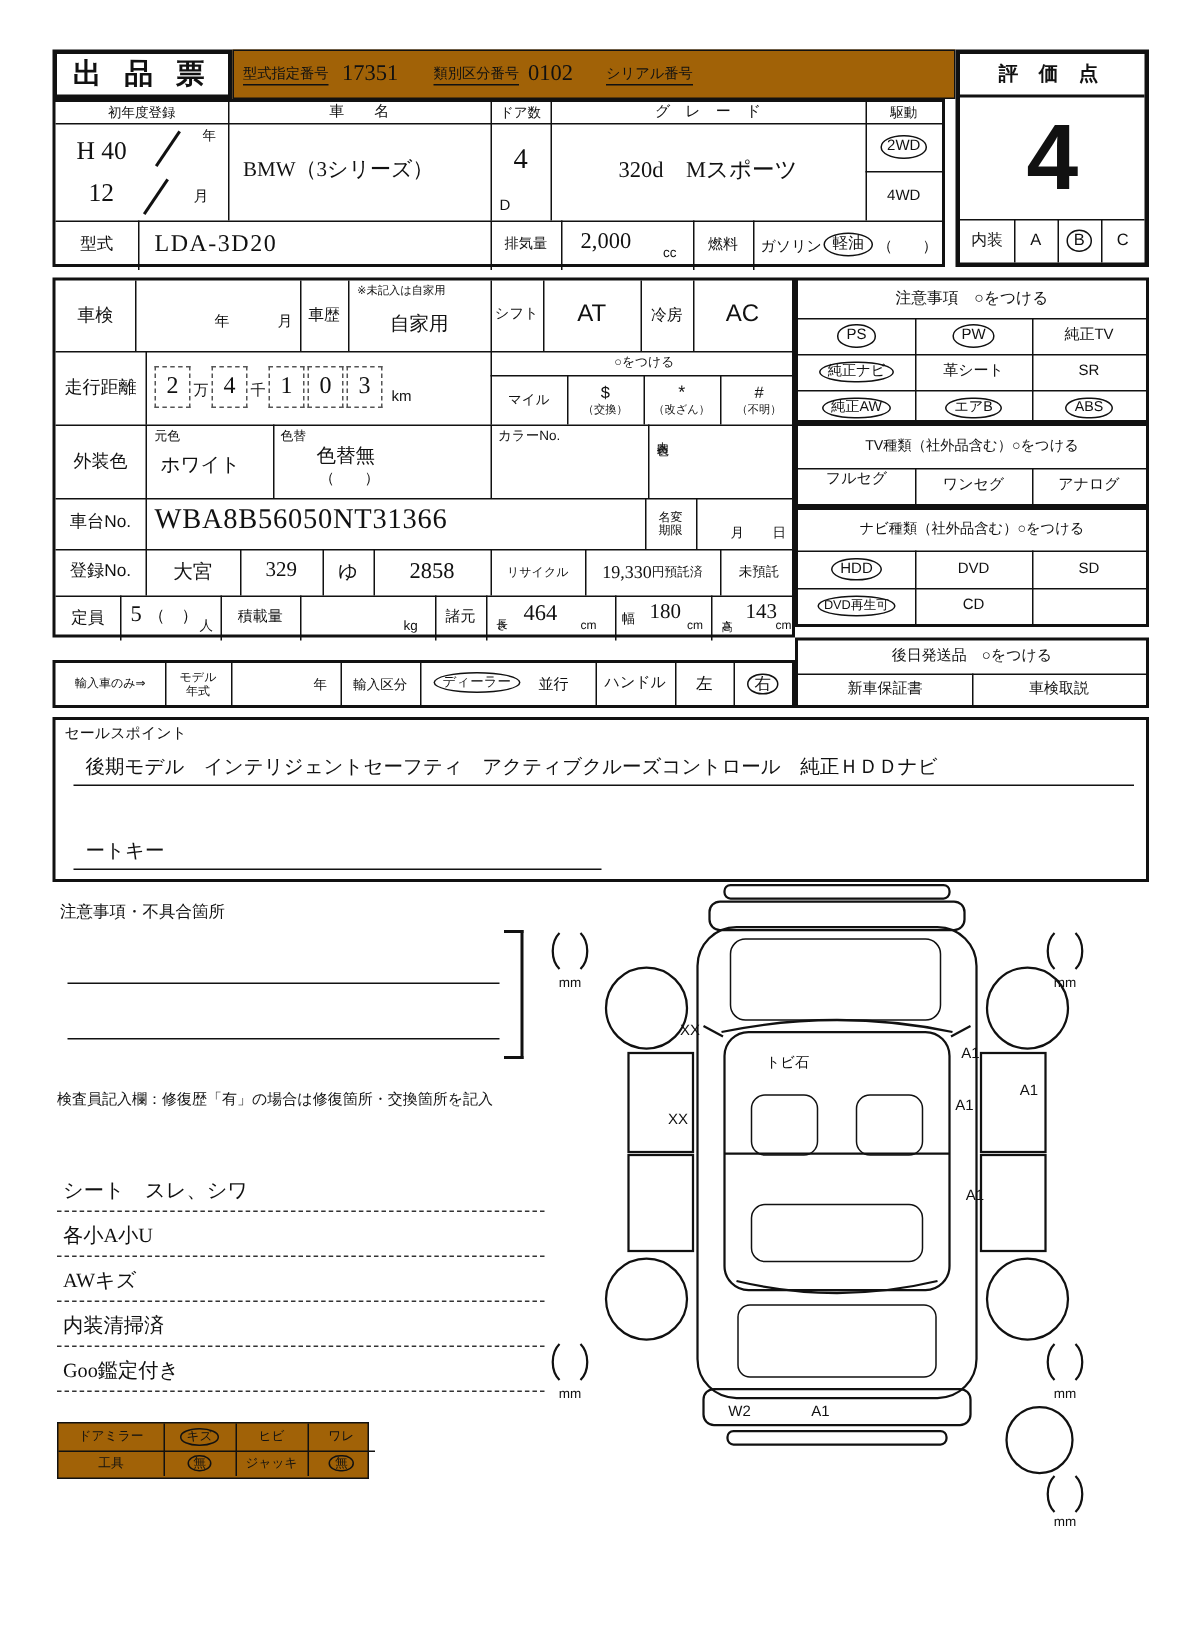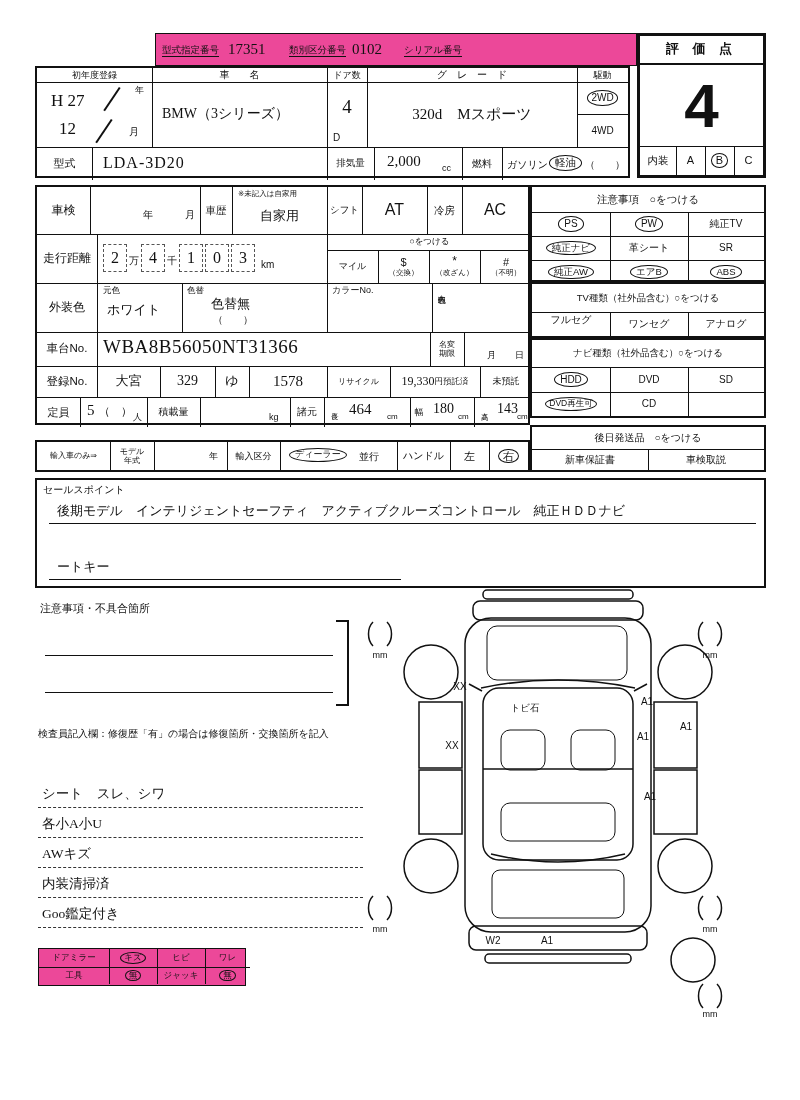--- a/index.html
+++ b/index.html
@@ -1,40 +1,43 @@
 <!DOCTYPE html>
 <html><head>
 <meta charset="utf-8">
 <style>
 *{margin:0;padding:0;box-sizing:border-box}
 body{background:#d9d9d9;font-family:"Liberation Sans","DejaVu Sans",sans-serif;color:#111}
 #sheet{position:relative;width:800px;height:1100px;margin:0 auto;background:#fff;overflow:hidden}
 .b2{position:absolute;border:2px solid #111;background:#fff}
 .b3{position:absolute;border:3px solid #111;background:#fff}
-.b1{position:absolute;border:1.5px solid #111;background:#ec4899}
+.b1{position:absolute;border:1.5px solid #111;background:#a16207}
 .vl{position:absolute;width:1px;background:#111}
 .hl{position:absolute;height:1px;background:#111}
 .cell{position:absolute;display:flex;align-items:center;justify-content:center;text-align:center;line-height:1.15}
 .col{flex-direction:column}
 .txt{position:absolute;white-space:nowrap;line-height:1.1}
 .hw{font-family:Liberation Serif, serif}
 .circ{display:inline-block;border:1.5px solid #111;border-radius:50%;padding:1px 5px}
 .vert{writing-mode:vertical-rl;letter-spacing:1px}
 .dashbox{position:absolute;border:1.5px dashed #555;display:flex;align-items:center;justify-content:center}
 .slash{position:absolute;width:1.5px;background:#111;transform:rotate(34deg)}
 .uline{position:absolute;border-bottom:1px solid #111;display:flex;align-items:flex-end;padding:0 0 3px 8px;white-space:nowrap}
 .nline{position:absolute;border-bottom:1.5px dashed #333;display:flex;align-items:flex-end;padding:0 0 4px 4px;white-space:nowrap}
 .ulab{border-bottom:1px solid #111;padding-bottom:1px}
 #diagram text{font-family:"Liberation Sans","DejaVu Sans",sans-serif;fill:#111}
 </style>
 </head>
 <body>
 
 <div id="sheet">
 
+  <div class="b3 cell" style="left:35px;top:33px;width:120px;height:33px">
+    <span style="font-size:19px;font-weight:bold;letter-spacing:5px">出 品 票</span>
+  </div>
 
   <div class="b1" style="left:155px;top:33px;width:482px;height:33px">
     <span class="txt ulab" style="left:6px;top:11px;font-size:9.5px">型式指定番号</span>
     <span class="txt hw" style="left:72px;top:7px;font-size:15px">17351</span>
     <span class="txt ulab" style="left:133px;top:11px;font-size:9.5px">類別区分番号</span>
     <span class="txt hw" style="left:196px;top:7px;font-size:15px">0102</span>
     <span class="txt ulab" style="left:248px;top:11px;font-size:9.5px">シリアル番号</span>
   </div>
 
   <div class="b3" style="left:637px;top:33px;width:129px;height:145px">
@@ -82,21 +85,21 @@
         <span style="font-size:9px">ドア数</span>
       </div>
     <div class="cell" style="left:330px;top:0;width:210px;height:14px">
         <span style="font-size:10px">グ　レ　ー　ド</span>
       </div>
     <div class="cell" style="left:540px;top:0;width:51px;height:14px">
         <span style="font-size:9px">駆動</span>
       </div>
 
     <span class="txt" style="left:98px;top:18px;font-size:9px">年</span>
-    <span class="txt hw" style="left:14px;top:24px;font-size:17px">H 27</span>
+    <span class="txt hw" style="left:14px;top:24px;font-size:17px">H 40</span>
     <div class="slash" style="left:74px;top:17px;height:28px"></div>
     <span class="txt hw" style="left:22px;top:52px;font-size:17px">12</span>
     <span class="txt" style="left:92px;top:58px;font-size:10px">月</span>
     <div class="slash" style="left:66px;top:49px;height:28px"></div>
 
     <div class="cell" style="left:115px;top:14px;width:175px;height:65px;justify-content:flex-start;padding-left:10px">
         <span class="hw" style="font-size:14px">BMW（3シリーズ）</span>
       </div>
     <div class="cell" style="left:290px;top:16px;width:40px;height:46px">
         <span class="hw" style="font-size:19px">4</span>
@@ -261,21 +264,21 @@
     <div class="cell" style="left:60px;top:179px;width:63px;height:31px">
         <span class="hw" style="font-size:13px">大宮</span>
       </div>
     <div class="cell" style="left:123px;top:179px;width:55px;height:31px">
         <span class="hw" style="font-size:14px">329</span>
       </div>
     <div class="cell" style="left:178px;top:179px;width:34px;height:31px">
         <span class="hw" style="font-size:13px">ゆ</span>
       </div>
     <div class="cell" style="left:212px;top:179px;width:78px;height:31px">
-        <span class="hw" style="font-size:15px">1578</span>
+        <span class="hw" style="font-size:15px">2858</span>
       </div>
     <div class="cell col" style="left:290px;top:179px;width:63px;height:31px">
         <span style="font-size:8px">リサイクル</span>
         <span style="font-size:8px"></span>
       </div>
     <div class="cell" style="left:353px;top:179px;width:90px;height:31px">
         <span class="hw" style="font-size:12px">19,330</span>
         <span style="font-size:8.5px">円預託済</span>
       </div>
     <div class="cell" style="left:443px;top:179px;width:52px;height:31px">

